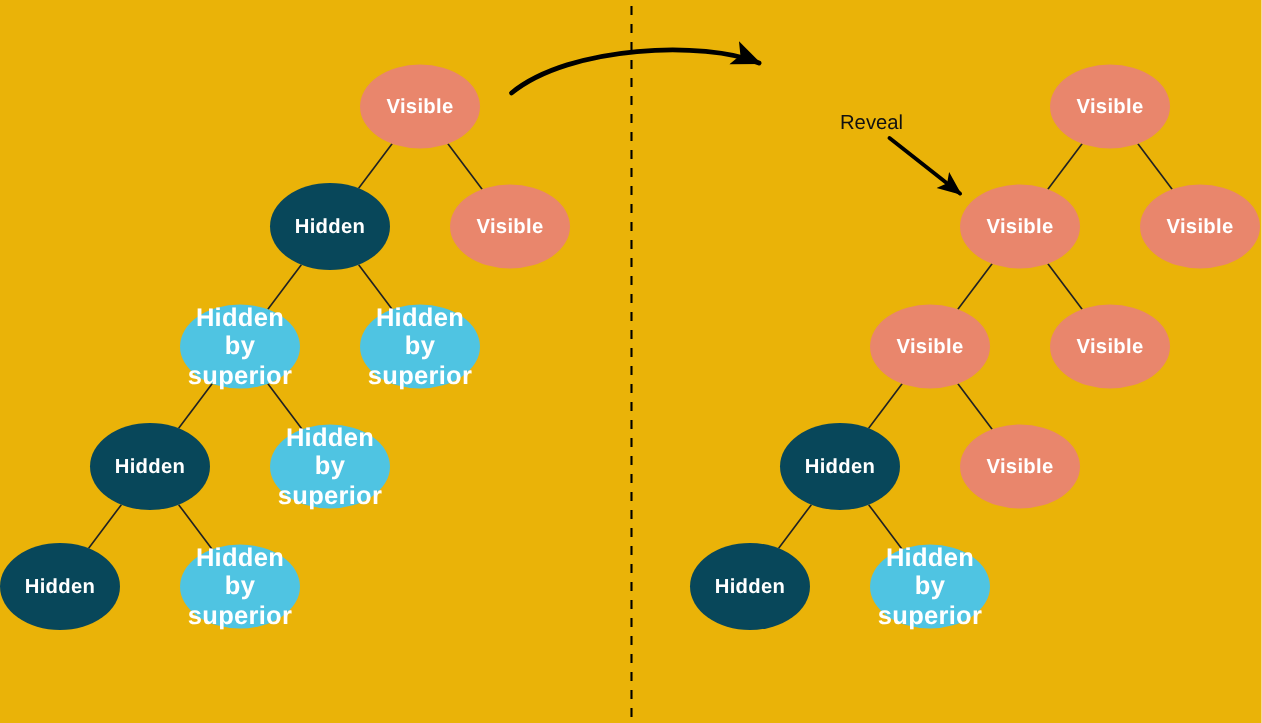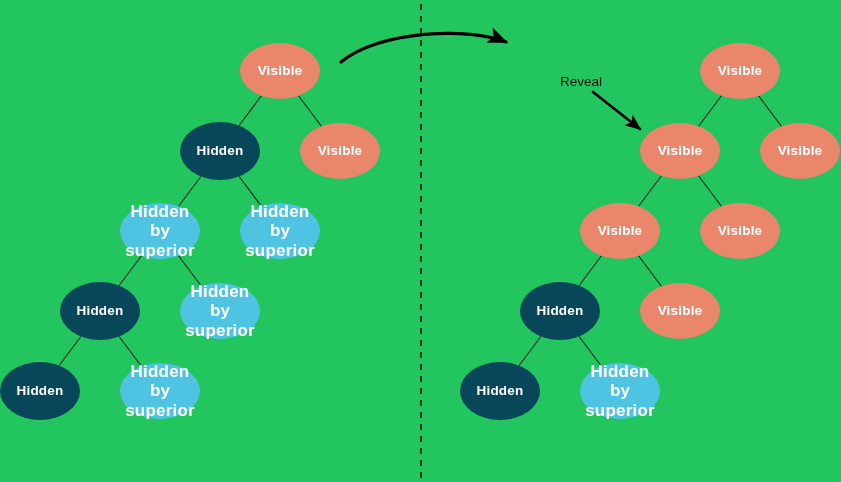--- a/index.html
+++ b/index.html
@@ -7,21 +7,21 @@
     padding: 0;
     background: #ffffff;
   }
   body {
     font-family: "Liberation Sans", sans-serif;
   }
   #canvas {
     position: relative;
     width: 841px;
     height: 482px;
-    background: #22c55e;
+    background: #eab308;
     overflow: hidden;
   }
   svg.layer {
     position: absolute;
     left: 0;
     top: 0;
     width: 841px;
     height: 482px;
   }
   svg.edges { z-index: 1; }

